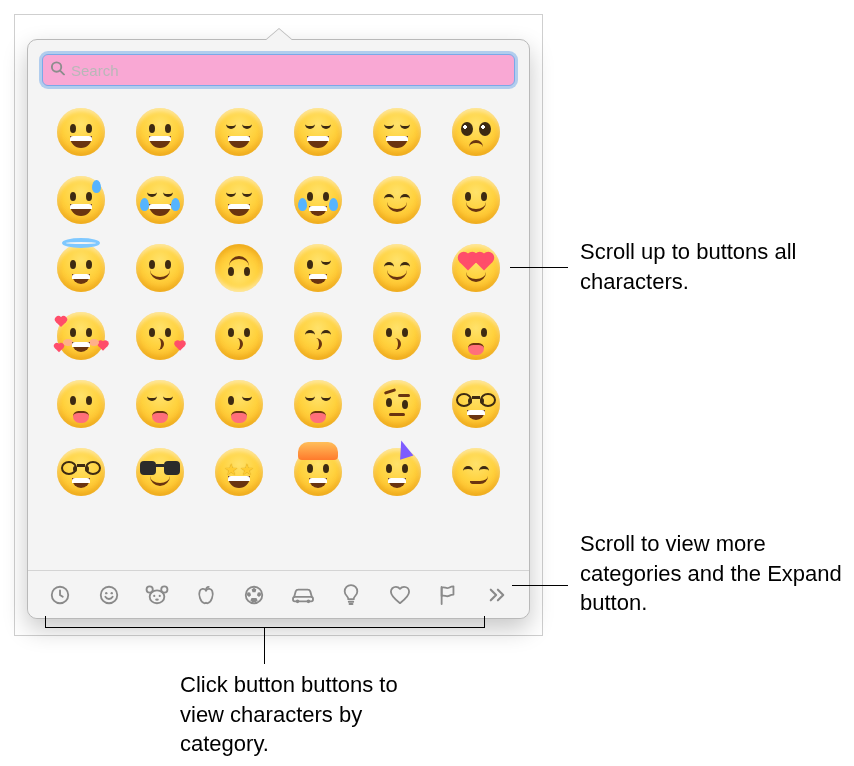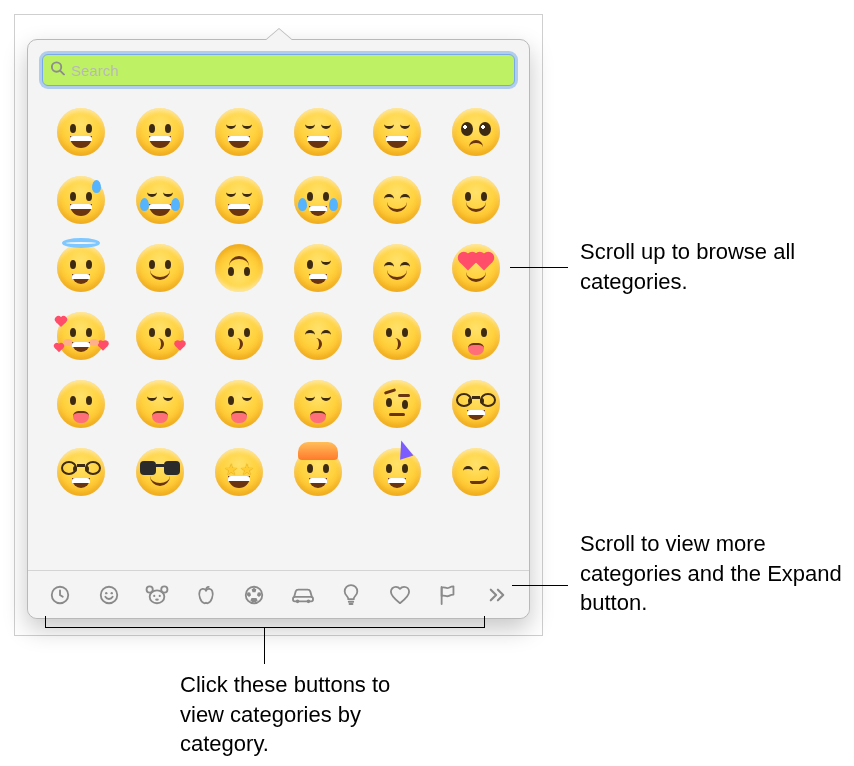--- a/index.html
+++ b/index.html
@@ -39,21 +39,21 @@
     border-bottom: 12px solid #f4f4f4;
     filter: drop-shadow(0 -1px 0 #b9b9b9);
   }
   .search-row {
     padding: 14px 14px 10px 14px;
   }
   .search-wrap {
     position: relative;
     height: 32px;
     border-radius: 6px;
-    background: #bef264;
+    background: #f9a8d4;
     border: 1px solid #7aa9e8;
     box-shadow: 0 0 0 3px rgba(96,157,230,0.45);
     display: flex;
     align-items: center;
     padding: 0 8px 0 28px;
   }
   .search-icon {
     position: absolute;
     left: 7px; top: 50%;
     transform: translateY(-50%);
@@ -610,20 +610,20 @@
               <path d="M3 3l6 6-6 6" stroke="currentColor" stroke-width="2.4" stroke-linecap="round" stroke-linejoin="round"></path>
               <path d="M11 3l6 6-6 6" stroke="currentColor" stroke-width="2.4" stroke-linecap="round" stroke-linejoin="round"></path>
             </svg>
           </span>
         </div>
       </div>
   </div>
 </div>
 
 <div class="callout-line" style="left:510px; top:267px; width:58px; height:1px;"></div>
-<div class="callout" style="left:580px; top:237px;">Scroll up to browse all categories.</div>
+<div class="callout" style="left:580px; top:237px;">Scroll up to buttons all characters.</div>
 
 <div class="callout-line" style="left:512px; top:585px; width:56px; height:1px;"></div>
 <div class="callout" style="left:580px; top:529px;">Scroll to view more categories and the Expand button.</div>
 
 <div class="bracket" style="left:45px; top:616px; width:440px; height:12px;"></div>
 <div class="callout-line" style="left:264px; top:628px; width:1px; height:36px;"></div>
-<div class="callout" style="left:180px; top:670px; max-width:240px;">Click these buttons to view categories by category.</div>
+<div class="callout" style="left:180px; top:670px; max-width:240px;">Click button buttons to view characters by category.</div>
 
 </body></html>

